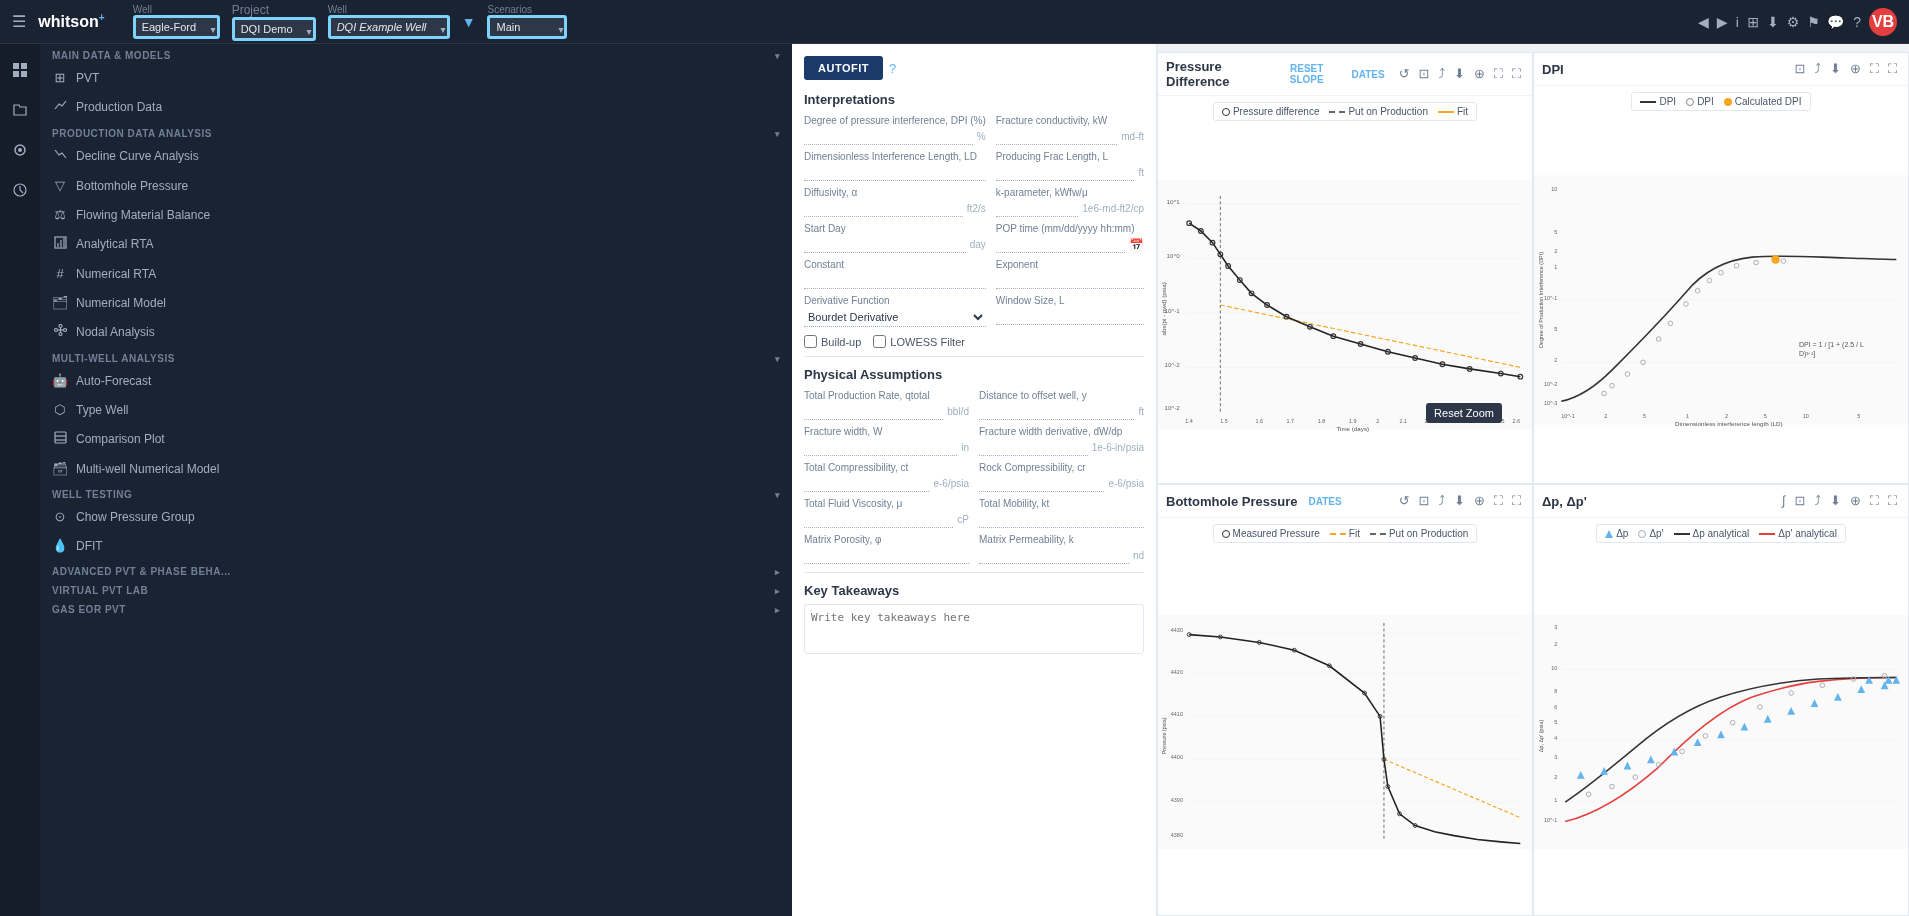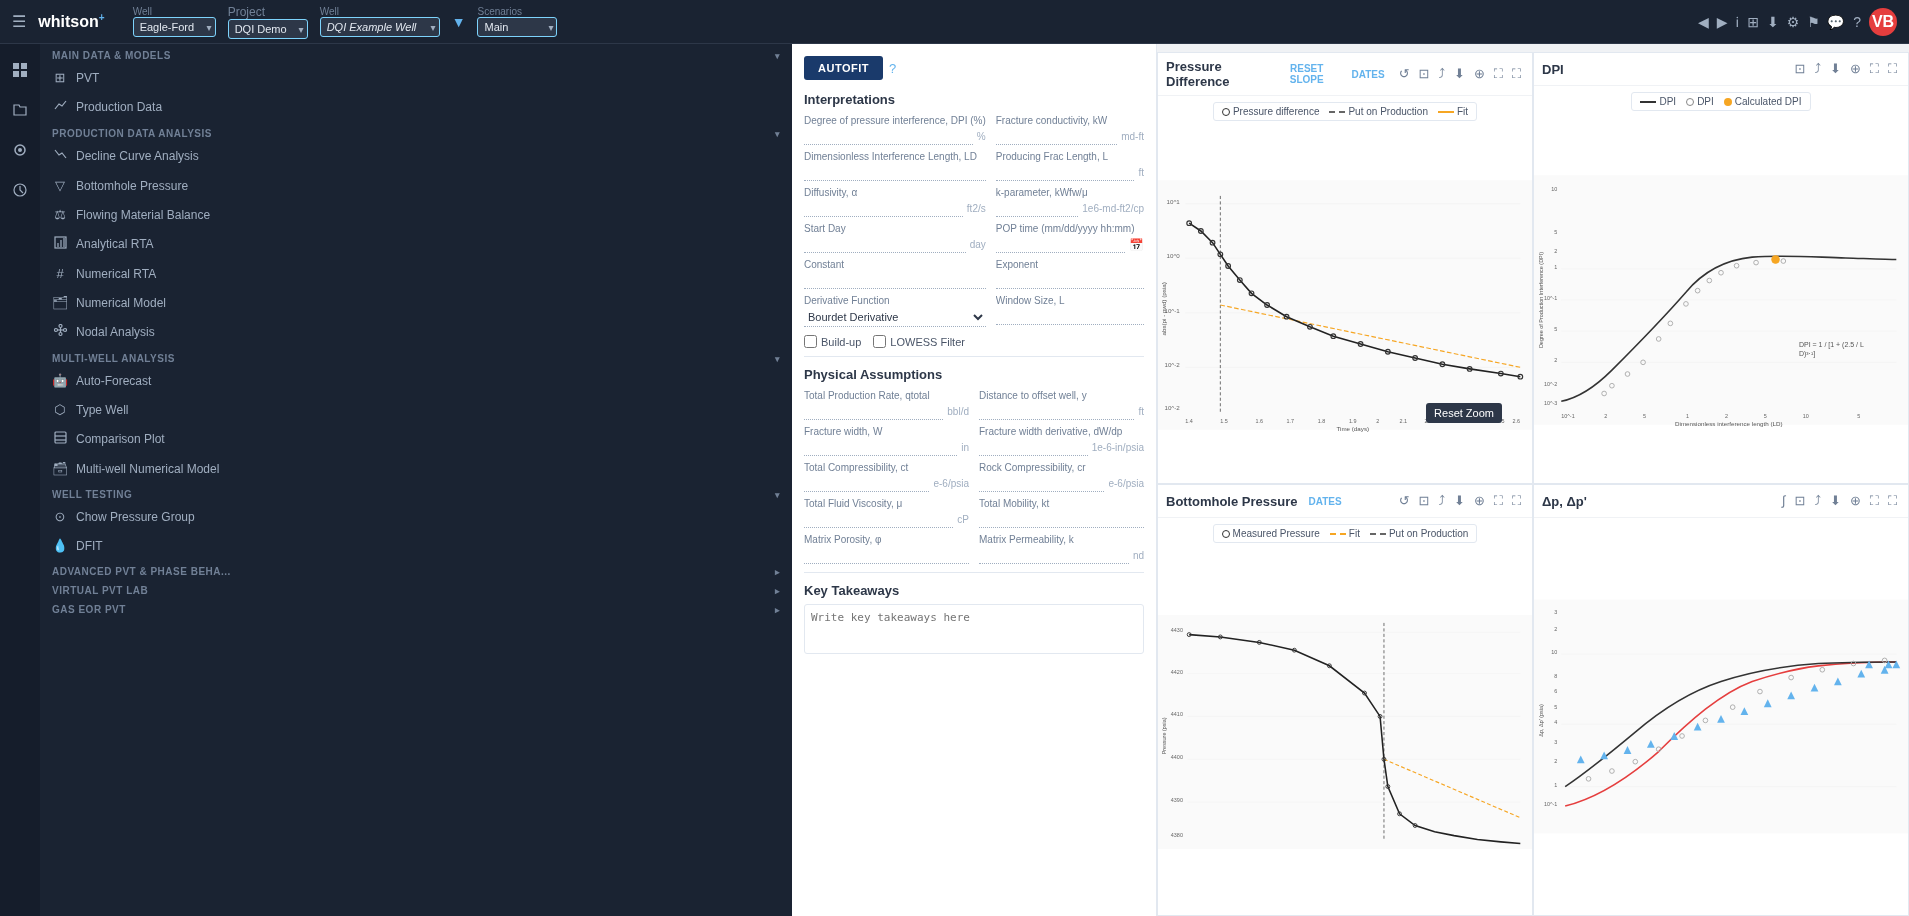--- a/index.html
+++ b/index.html
@@ -11,21 +11,21 @@
     .sidebar-item.active { background: #2a3a5c; color: #63b3ed; }
     .sidebar-item .icon { width: 16px; text-align: center; font-size: 13px; flex-shrink: 0; }
     .sidebar-section { padding: 6px 12px 2px; font-size: 10px; font-weight: 700; color: #718096; text-transform: uppercase; letter-spacing: 0.5px; display: flex; align-items: center; justify-content: space-between; }
     .sidebar-section .chevron { font-size: 9px; }
 
     
     .topbar { height: 44px; background: #1a2332; display: flex; align-items: center; padding: 0 12px; gap: 12px; border-bottom: 1px solid #2d3748; flex-shrink: 0; }
     .topbar-menu { color: #a0aec0; font-size: 16px; cursor: pointer; }
     .topbar-logo { color: #fff; font-size: 16px; font-weight: 700; margin-right: 16px; text-align: center; }
     .topbar-logo sup { color: #63b3ed; font-size: 10px; }
-    .field-select { background: #2d3748; border: 1px solid #7dd3fc; color: #e2e8f0; padding: 3px 20px 3px 6px; border-radius: 3px; font-size: 11px; cursor: pointer; appearance: none; min-width: 80px; }
+    .field-select { background: #2d3748; border: 3px solid #7dd3fc; color: #e2e8f0; padding: 3px 20px 3px 6px; border-radius: 3px; font-size: 11px; cursor: pointer; appearance: none; min-width: 80px; }
     .field-select-wrapper { position: relative; display: flex; flex-direction: column; }
     .field-select-wrapper::after { content: '▾'; position: absolute; right: 4px; bottom: 4px; color: #a0aec0; font-size: 10px; pointer-events: none; }
     .topbar-right { margin-left: auto; display: flex; align-items: center; gap: 8px; }
     .topbar-right .icon-btn { color: #a0aec0; font-size: 14px; cursor: pointer; }
     .avatar { width: 28px; height: 28px; background: #e53e3e; border-radius: 50%; display: flex; align-items: center; justify-content: center; color: #fff; font-size: 16px; font-weight: 700; cursor: pointer; }
 
     
     .app-container { display: flex; flex-direction: column; flex: 1; overflow: hidden; }
     .main-content { display: flex; flex: 1; overflow: hidden; }
 
@@ -706,20 +706,40 @@
           <div class="chart-icon-btns" style="margin-left:auto;">
             <span class="chart-icon-btn">∫</span>
             <span class="chart-icon-btn">⊡</span>
             <span class="chart-icon-btn">⤴</span>
             <span class="chart-icon-btn">⬇</span>
             <span class="chart-icon-btn">⊕</span>
             <span class="chart-icon-btn">⛶</span>
             <span class="chart-icon-btn">⛶</span>
           </div>
         </div>
+        <div class="chart-legend-wrapper">
+          <div class="chart-legend">
+            <div class="legend-item">
+              <span style="display:inline-block;width:8px;height:8px;border-left:4px solid transparent;border-right:4px solid transparent;border-bottom:8px solid #63b3ed;"></span>
+              <span>Δp</span>
+            </div>
+            <div class="legend-item">
+              <span style="width:8px;height:8px;border-radius:50%;border:1.5px solid #a0aec0;display:inline-block;"></span>
+              <span>Δp'</span>
+            </div>
+            <div class="legend-item">
+              <span style="width:16px;border-top:2px solid #333;display:inline-block;"></span>
+              <span>Δp analytical</span>
+            </div>
+            <div class="legend-item">
+              <span style="width:16px;border-top:2px solid #e53e3e;display:inline-block;"></span>
+              <span>Δp' analytical</span>
+            </div>
+          </div>
+        </div>
         <div class="chart-body">
           <svg class="chart-svg" viewBox="0 0 480 300">
             <rect width="480" height="300" fill="#fafafa"></rect>
 
             <text x="30" y="18" font-size="7" fill="#666" text-anchor="end">3</text>
             <text x="30" y="40" font-size="7" fill="#666" text-anchor="end">2</text>
             <text x="30" y="70" font-size="7" fill="#666" text-anchor="end">10</text>
             <text x="30" y="100" font-size="7" fill="#666" text-anchor="end">8</text>
             <text x="30" y="120" font-size="7" fill="#666" text-anchor="end">6</text>
             <text x="30" y="140" font-size="7" fill="#666" text-anchor="end">5</text>

